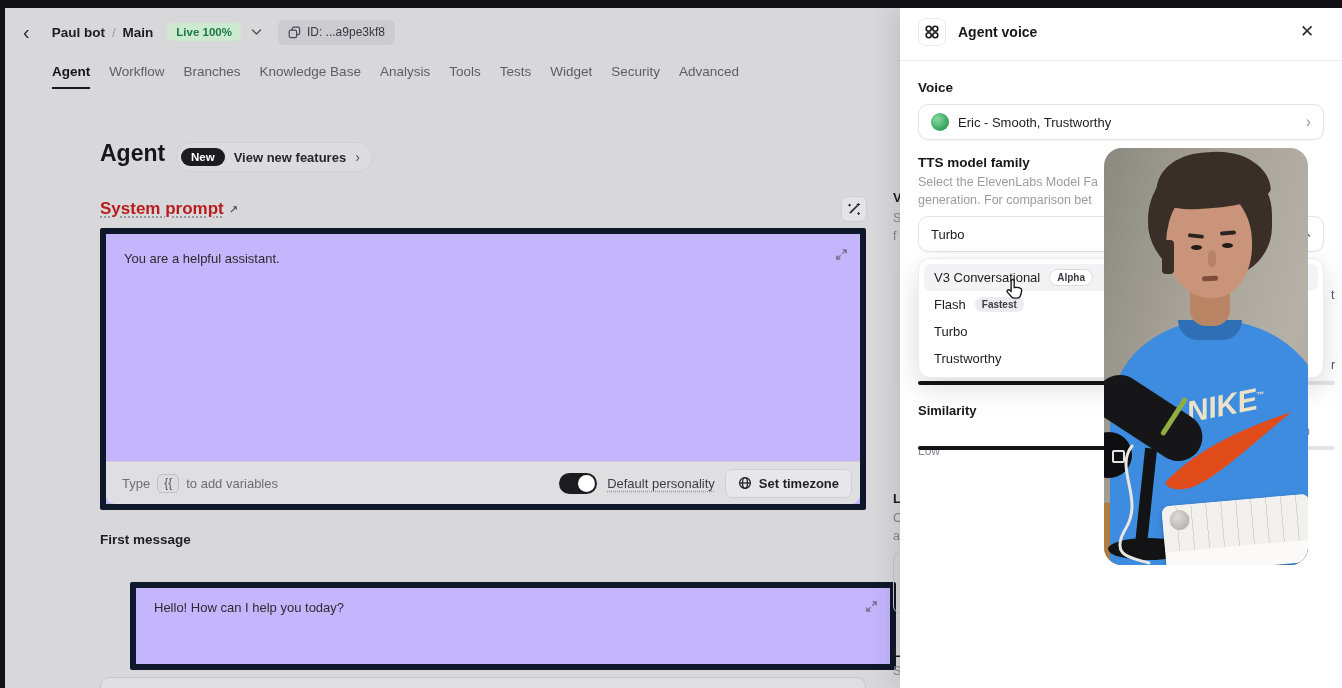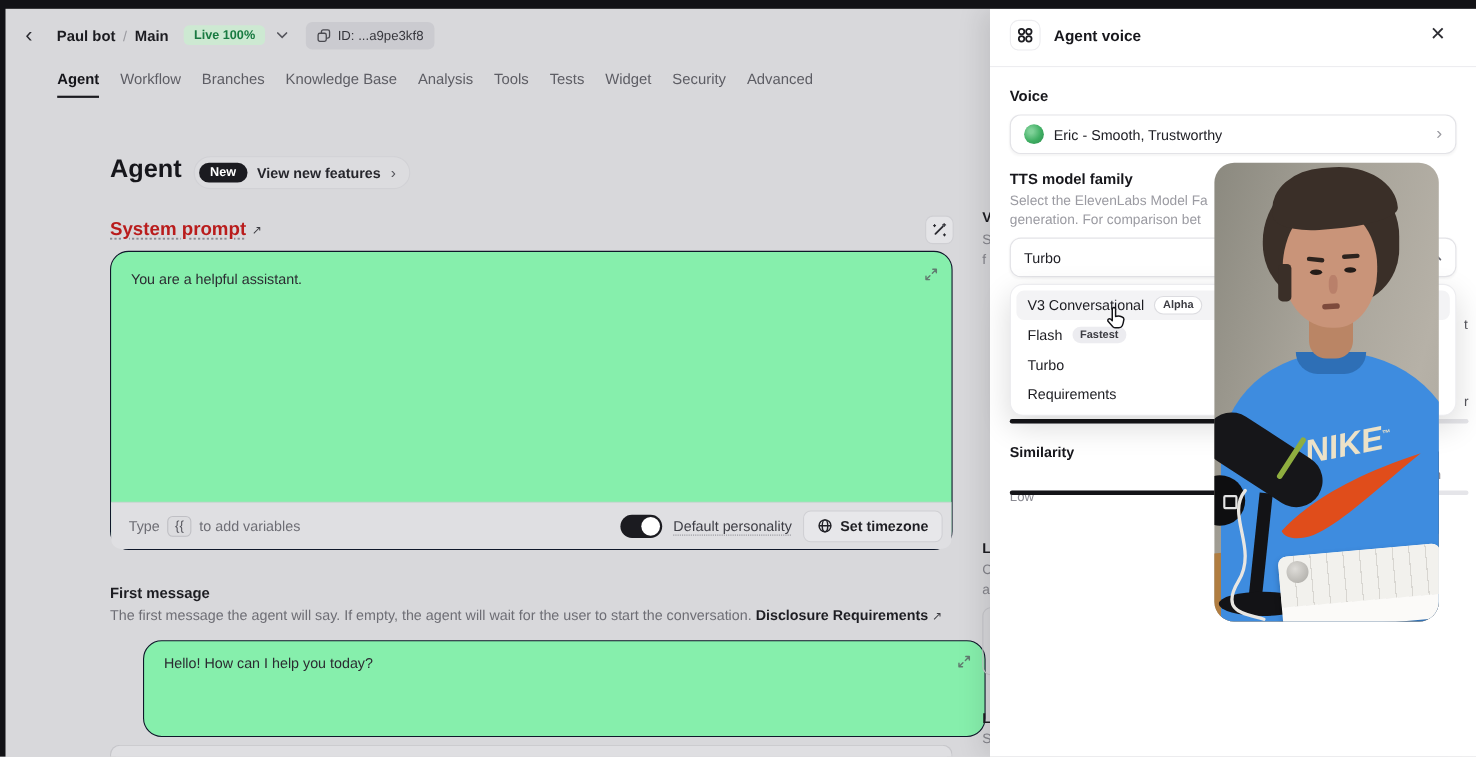--- a/index.html
+++ b/index.html
@@ -37,21 +37,21 @@
   .feat-label { font-size:13px; font-weight:700; color:#26262c; }
   .pill-chev { font-size:14px; color:#55555c; }
 
   #sysprompt-row { left:100px; top:199px; display:flex; align-items:center; gap:5px; }
   .section-link { font-size:17px; font-weight:700; color:#b91c1c;
     text-decoration:underline dotted #8b8b92; text-underline-offset:3px; cursor:pointer; }
   .ext-arrow { font-size:11px; color:#3c3c42; }
   #wand-btn { left:841px; top:196px; width:26px; height:26px; border-radius:7px; background:#e4e4e7;
     border:1px solid #cfcfd3; display:flex; align-items:center; justify-content:center; cursor:pointer; }
 
-  .card { border:1px solid #0f172a; border-radius:17px; background:#86efac; }
+  .card { border:6px solid #0f172a; border-radius:2px; background:#c4b5fd; }
   #prompt-card { left:100px; top:228px; width:766px; }
   .ta-area { position:relative; height:227px; }
   .ta-text { position:absolute; left:18px; top:17px; font-size:13px; color:#2b2b31; }
   .expand-btn { position:absolute; right:12px; top:14px; cursor:pointer; opacity:.75; }
   .card-footer { height:43px; border-top:1px solid #cdcdd1; background:#dfdfe2; border-radius:0 0 9px 9px;
     display:flex; align-items:center; padding:0 8px 0 16px; }
   .hint { font-size:13px; color:#6d6d74; }
   .token-box { border:1px solid #bfbfc4; border-radius:5px; font-size:12px; color:#55555c;
     padding:1px 6px 2px; margin:0 7px; background:#dcdcdf; }
   .footer-right { margin-left:auto; display:flex; align-items:center; gap:10px; }
@@ -248,25 +248,20 @@
               <path d="M1.6 7h10.8" stroke="#222228" stroke-width="1.3"></path>
               <ellipse cx="7" cy="7" rx="2.5" ry="5.4" fill="none" stroke="#222228" stroke-width="1.3"></ellipse>
             </svg>
           <span>Set timezone</span>
         </span>
       </span>
     </div>
   </div>
 
   <div class="abs" id="fm-label">First message</div>
-  <div class="abs" id="fm-desc">
-    <span>The first message the agent will say. If empty, the agent will wait for the user to start the conversation.</span>
-    <b>Disclosure Requirements</b>
-    <span class="ext-arrow">↗</span>
-  </div>
   <div class="abs card" id="fm-card">
     <div class="ta-area" style="height:86px;">
       <span class="ta-text" style="top:12px;">Hello! How can I help you today?</span>
       <span class="expand-btn" style="top:12px;">
         <svg class="icon" width="13" height="13" viewBox="0 0 13 13">
             <path d="M8 1.8h3.2V5M11 2 7.6 5.4M5 11.2H1.8V8M2 11 5.4 7.6" fill="none" stroke="#55555c" stroke-width="1.3" stroke-linecap="round" stroke-linejoin="round"></path>
           </svg>
       </span>
     </div>
   </div>
@@ -323,21 +318,21 @@
           <span class="dd-badge outline">Alpha</span>
         </div>
         <div class="dd-row">
           <span>Flash</span>
           <span class="dd-badge fill">Fastest</span>
         </div>
         <div class="dd-row">
           <span>Turbo</span>
         </div>
         <div class="dd-row">
-          <span>Requirements</span>
+          <span>Trustworthy</span>
         </div>
       </div>
 
       <span class="abs" id="cursor-hand">
         <svg class="icon" width="19" height="23" viewBox="0 0 20 24">
             <path d="M7 1.5c.9 0 1.6.7 1.6 1.6v7l1-.2c3.4-.6 7 .8 7 2.8 0 0-.6 4.3-1.6 6.3-.6 1.2-1.8 2-3.2 2H8.6c-1 0-1.9-.4-2.6-1.1L1.6 15c-.6-.6-.6-1.6 0-2.2.7-.7 1.7-.6 2.4 0l1.4 1.3V3.1C5.4 2.2 6.1 1.5 7 1.5Z" fill="#fff" stroke="#141418" stroke-width="1.4" stroke-linejoin="round"></path>
           </svg>
       </span>
 
       <div class="abs slider-track" id="slider1">

